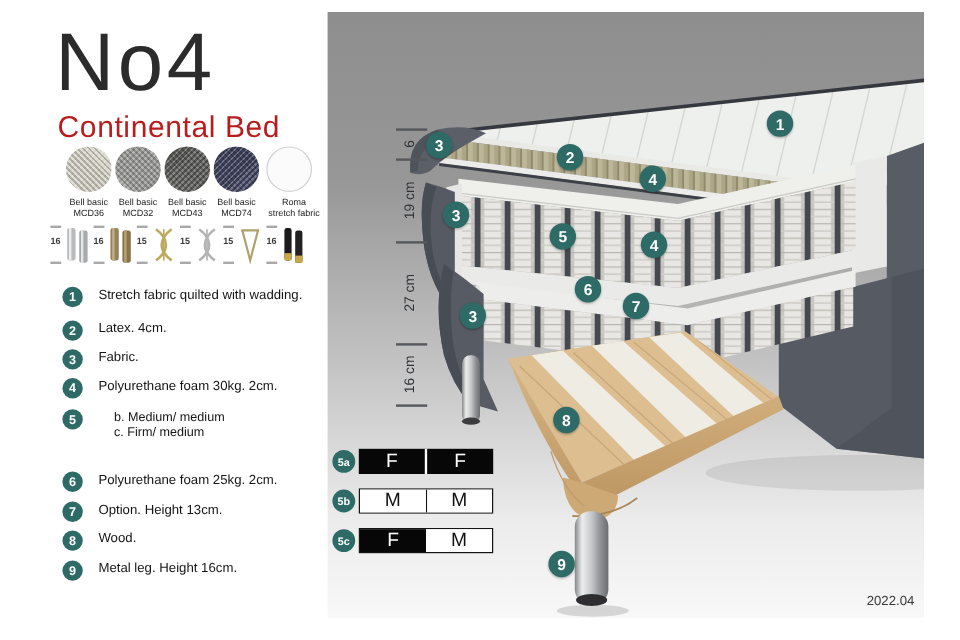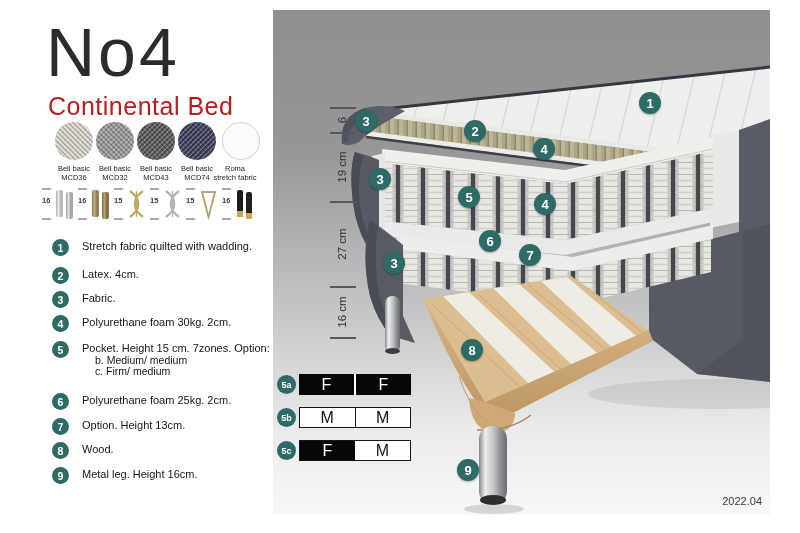--- a/index.html
+++ b/index.html
@@ -69,21 +69,21 @@
 <div>
   <div class="swatch weave sw-light" style="left:55px"></div>
   <div class="swatch weave sw-gray" style="left:96px"></div>
   <div class="swatch weave sw-dark" style="left:137px"></div>
   <div class="swatch weave sw-navy" style="left:178px"></div>
   <div class="swatch sw-plain" style="left:222px"></div>
   <div class="swlabel" style="left:47px"><span>Bell basic</span><br><span>MCD36</span></div>
   <div class="swlabel" style="left:88px"><span>Bell basic</span><br><span>MCD32</span></div>
   <div class="swlabel" style="left:129px"><span>Bell basic</span><br><span>MCD43</span></div>
   <div class="swlabel" style="left:170px"><span>Bell basic</span><br><span>MCD74</span></div>
-  <div class="swlabel" style="left:208px"><span>Roma</span><br><span>stretch fabric</span></div>
+  <div class="swlabel" style="left:218px"><span>Roma</span><br><span>stretch fabric</span></div>
 </div>
 
 <div>
   <div class="legitem" style="left:42px">
     <div class="legdash" style="top:2px"></div>
     <span class="legnum">16</span>
     <div class="legdash" style="top:32px"></div>
     <span class="legglyph">
       <svg width="22" height="32">
           <rect x="2" y="2" width="7" height="27" rx="2" fill="#b9babc"></rect>
@@ -162,21 +162,21 @@
   <div class="feat" style="top:291px">
     <span class="fbadge">3</span>
     <span class="ftext">Fabric.</span>
     </div>
   <div class="feat" style="top:315px">
     <span class="fbadge">4</span>
     <span class="ftext">Polyurethane foam 30kg. 2cm.</span>
     </div>
   <div class="feat" style="top:341px">
     <span class="fbadge">5</span>
-    <span class="ftext"><span>Pocket. Height 15 cm. 7zones. Option:</span>
+    <span class="ftext">
       <div class="fopts">
         <div>b. Medium/ medium</div>
         <div>c. Firm/ medium</div>
       </div></span>
     </div>
   <div class="feat" style="top:393px">
     <span class="fbadge">6</span>
     <span class="ftext">Polyurethane foam 25kg. 2cm.</span>
     </div>
   <div class="feat" style="top:418px">

